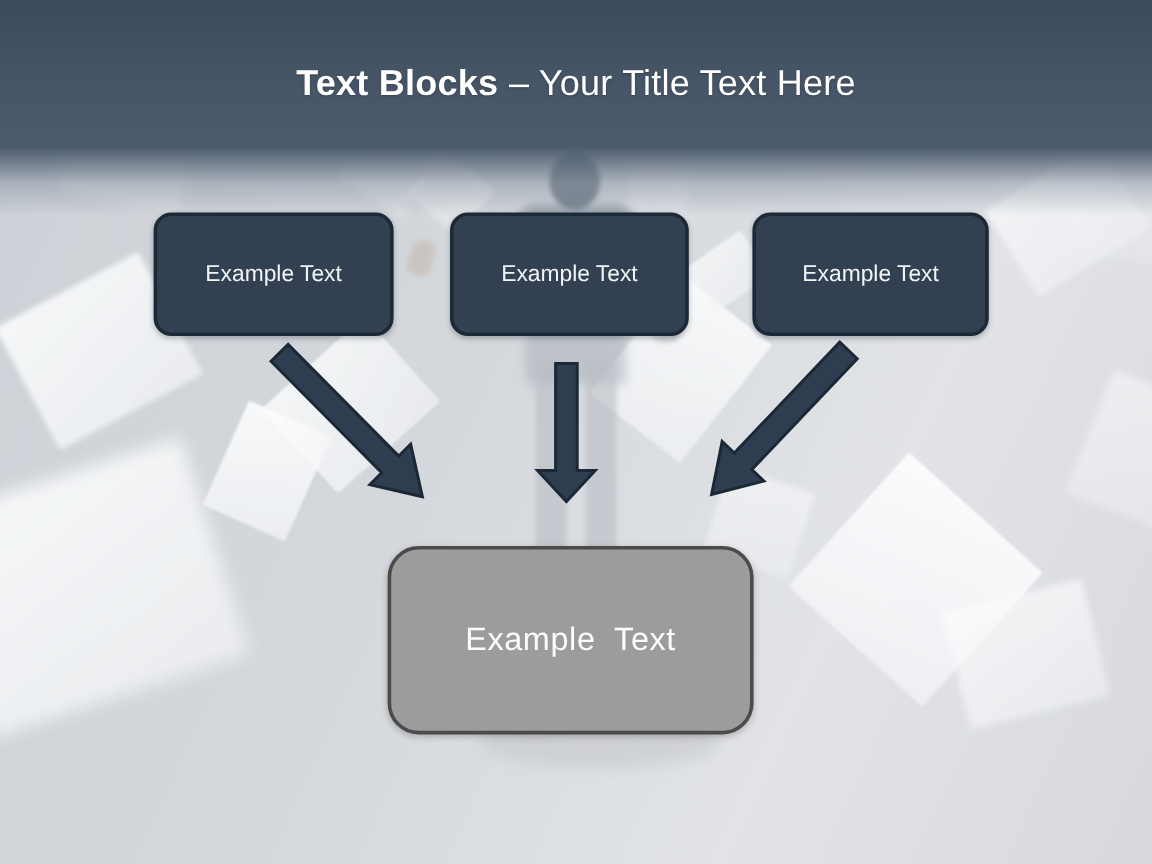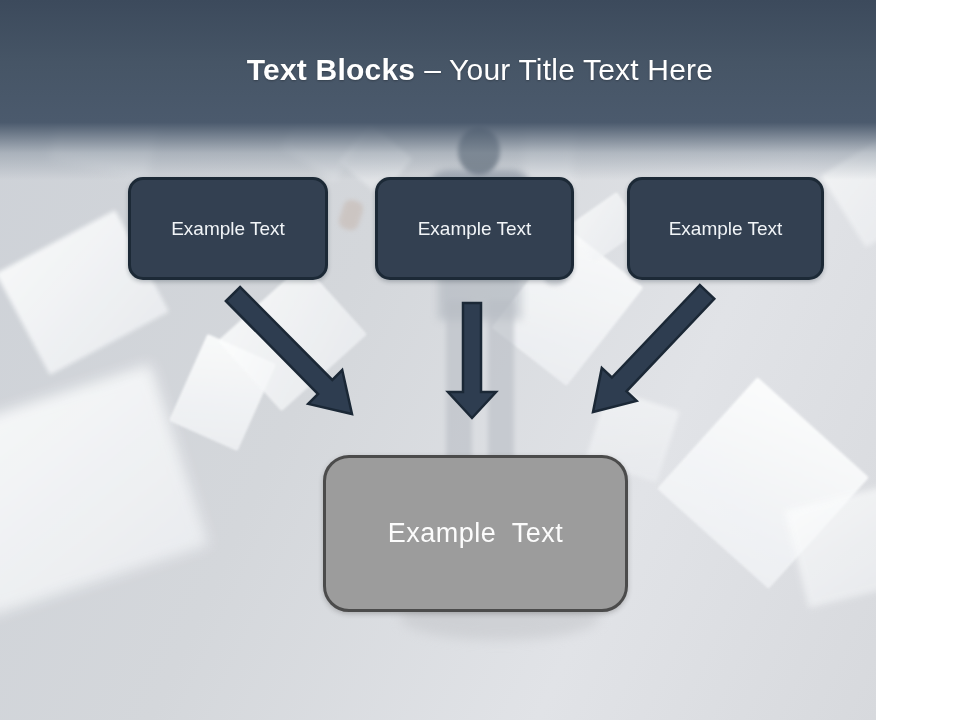--- a/index.html
+++ b/index.html
@@ -1,19 +1,19 @@
 <!DOCTYPE html>
 <html><head>
 <meta charset="utf-8">
 <style>
   html,body { margin:0; padding:0; }
   body { font-family: "Liberation Sans", sans-serif; }
 
   .stage {
-    position:relative; width:876px; height:720px; overflow:hidden;
+    position:relative; width:960px; height:720px; overflow:hidden;
     background: linear-gradient(115deg, #cdd1d7 0%, #d4d7db 40%, #e1e3e7 72%, #d7d9dd 100%);
   }
 
   
   .paper {
     position:absolute;
     background: linear-gradient(160deg, #fdfefe 0%, #eef0f3 100%);
     border-radius:2px;
   }
 

